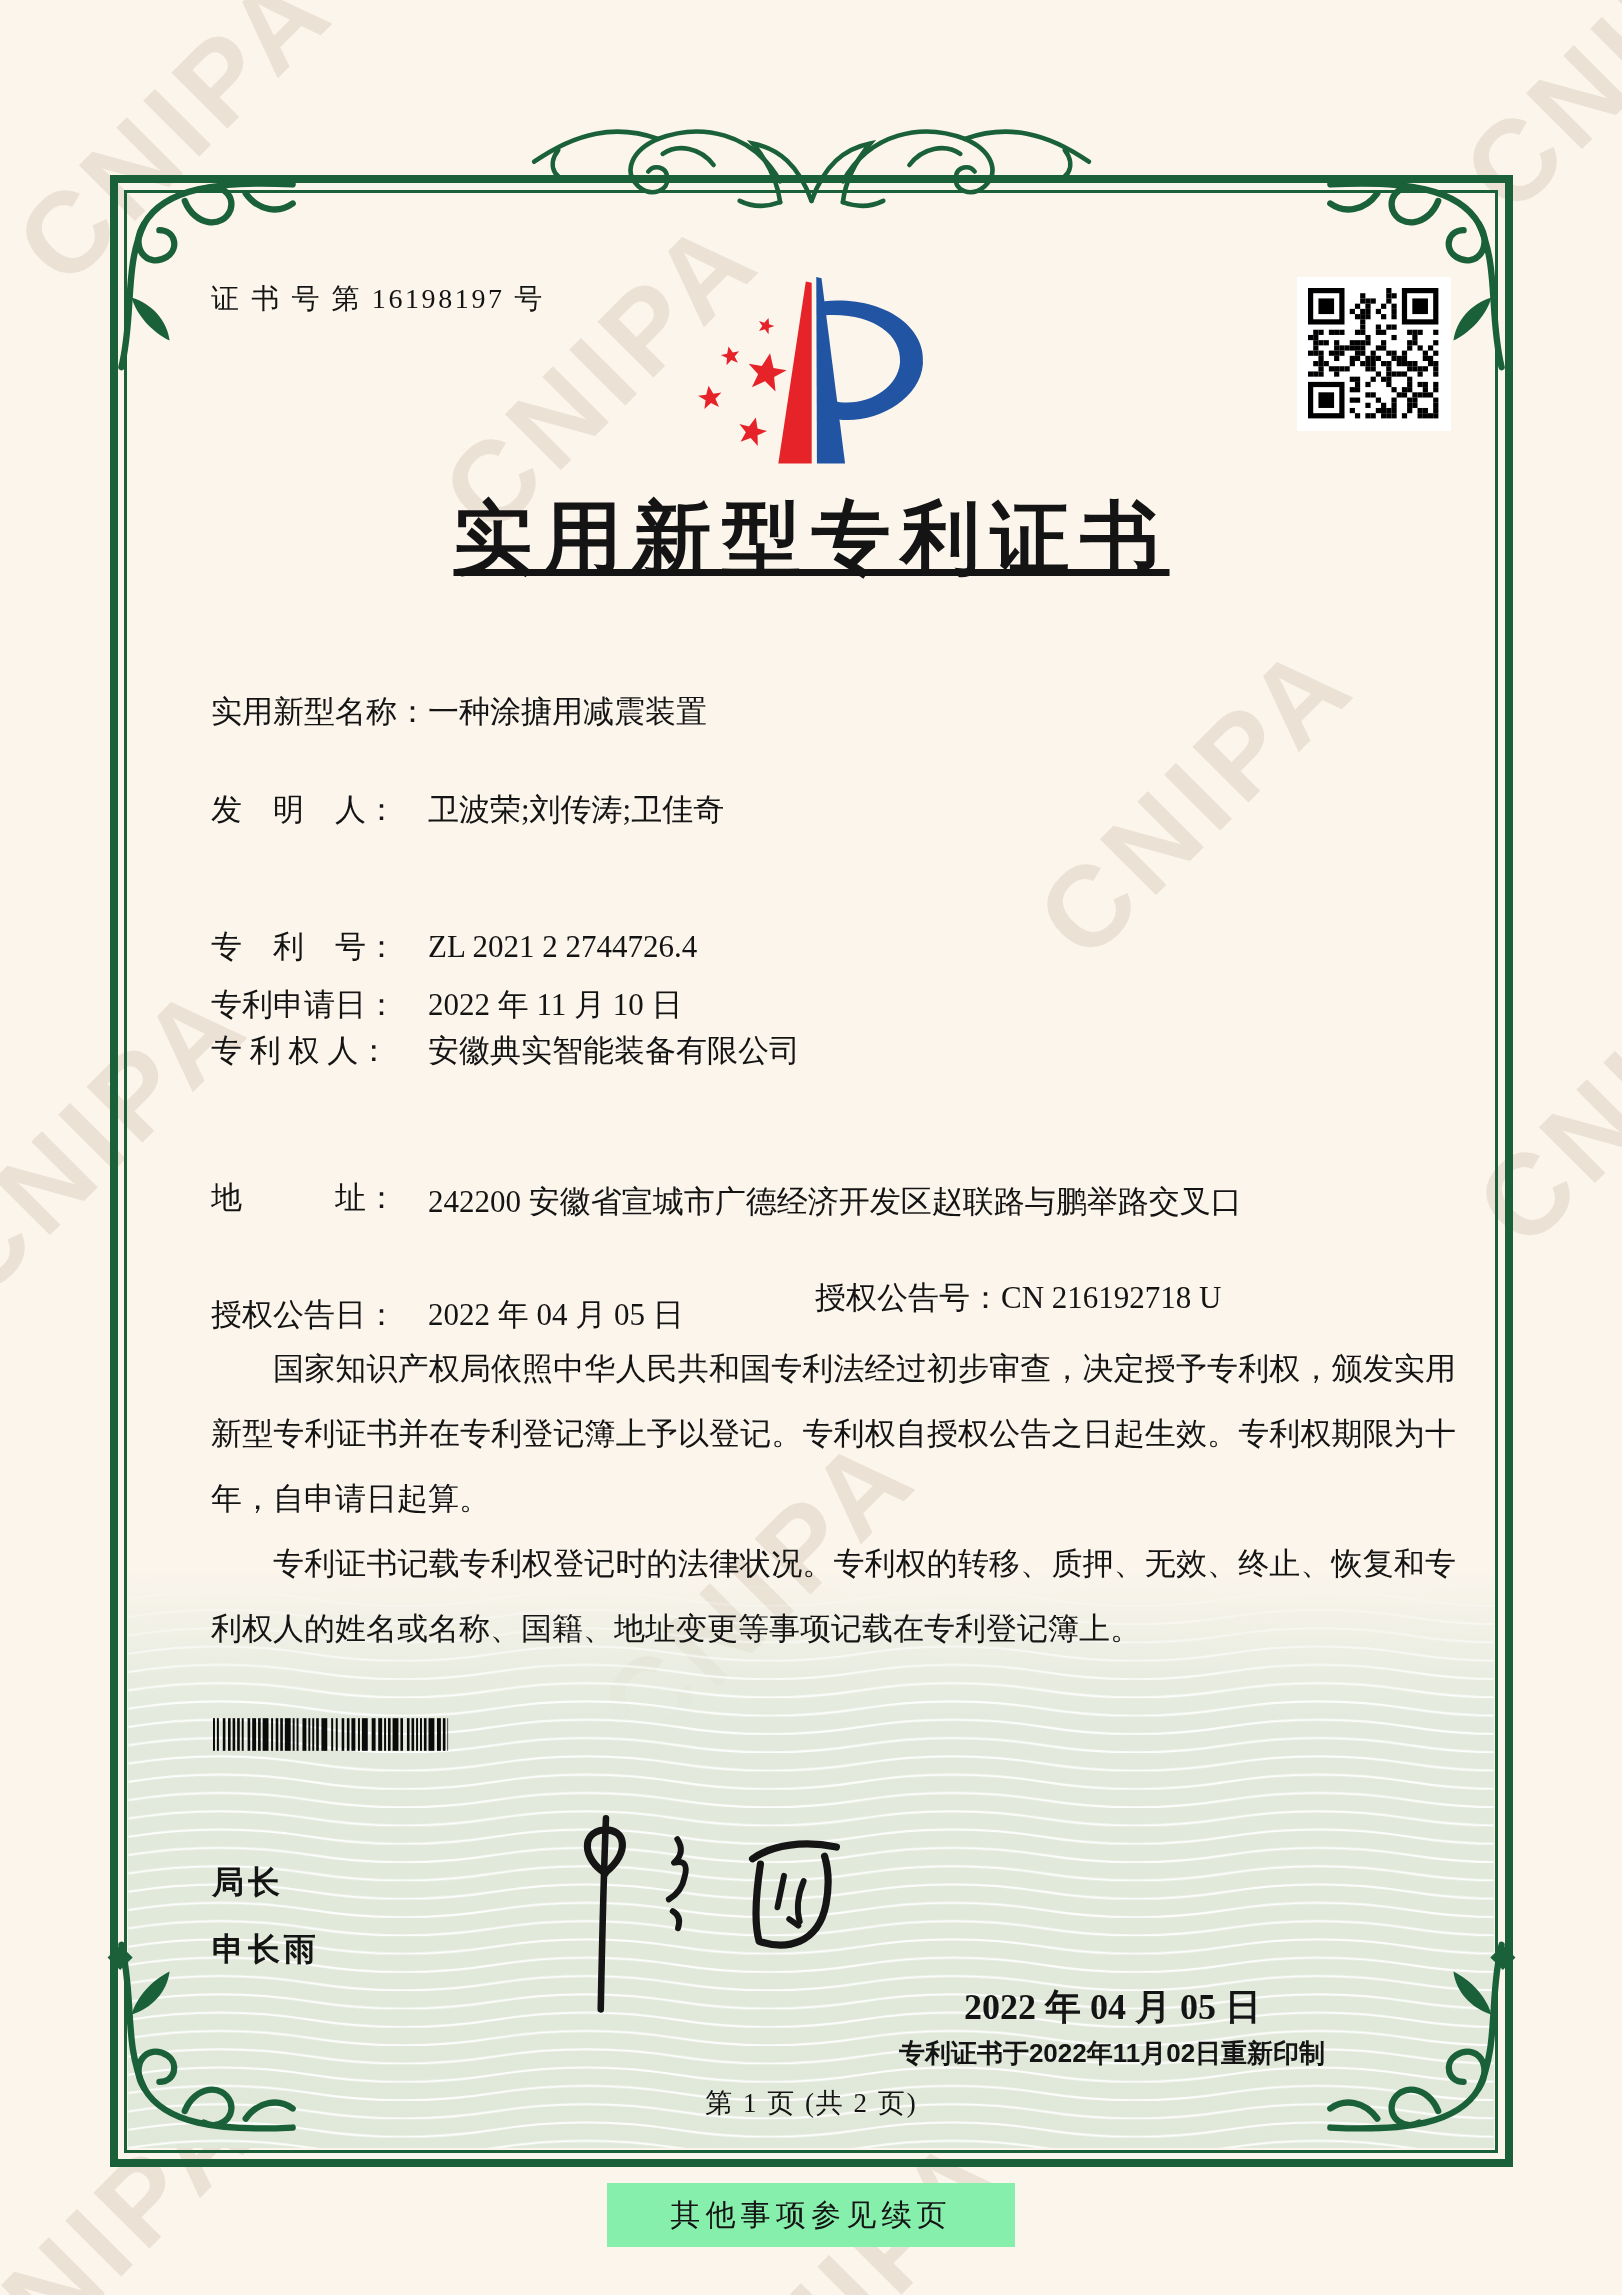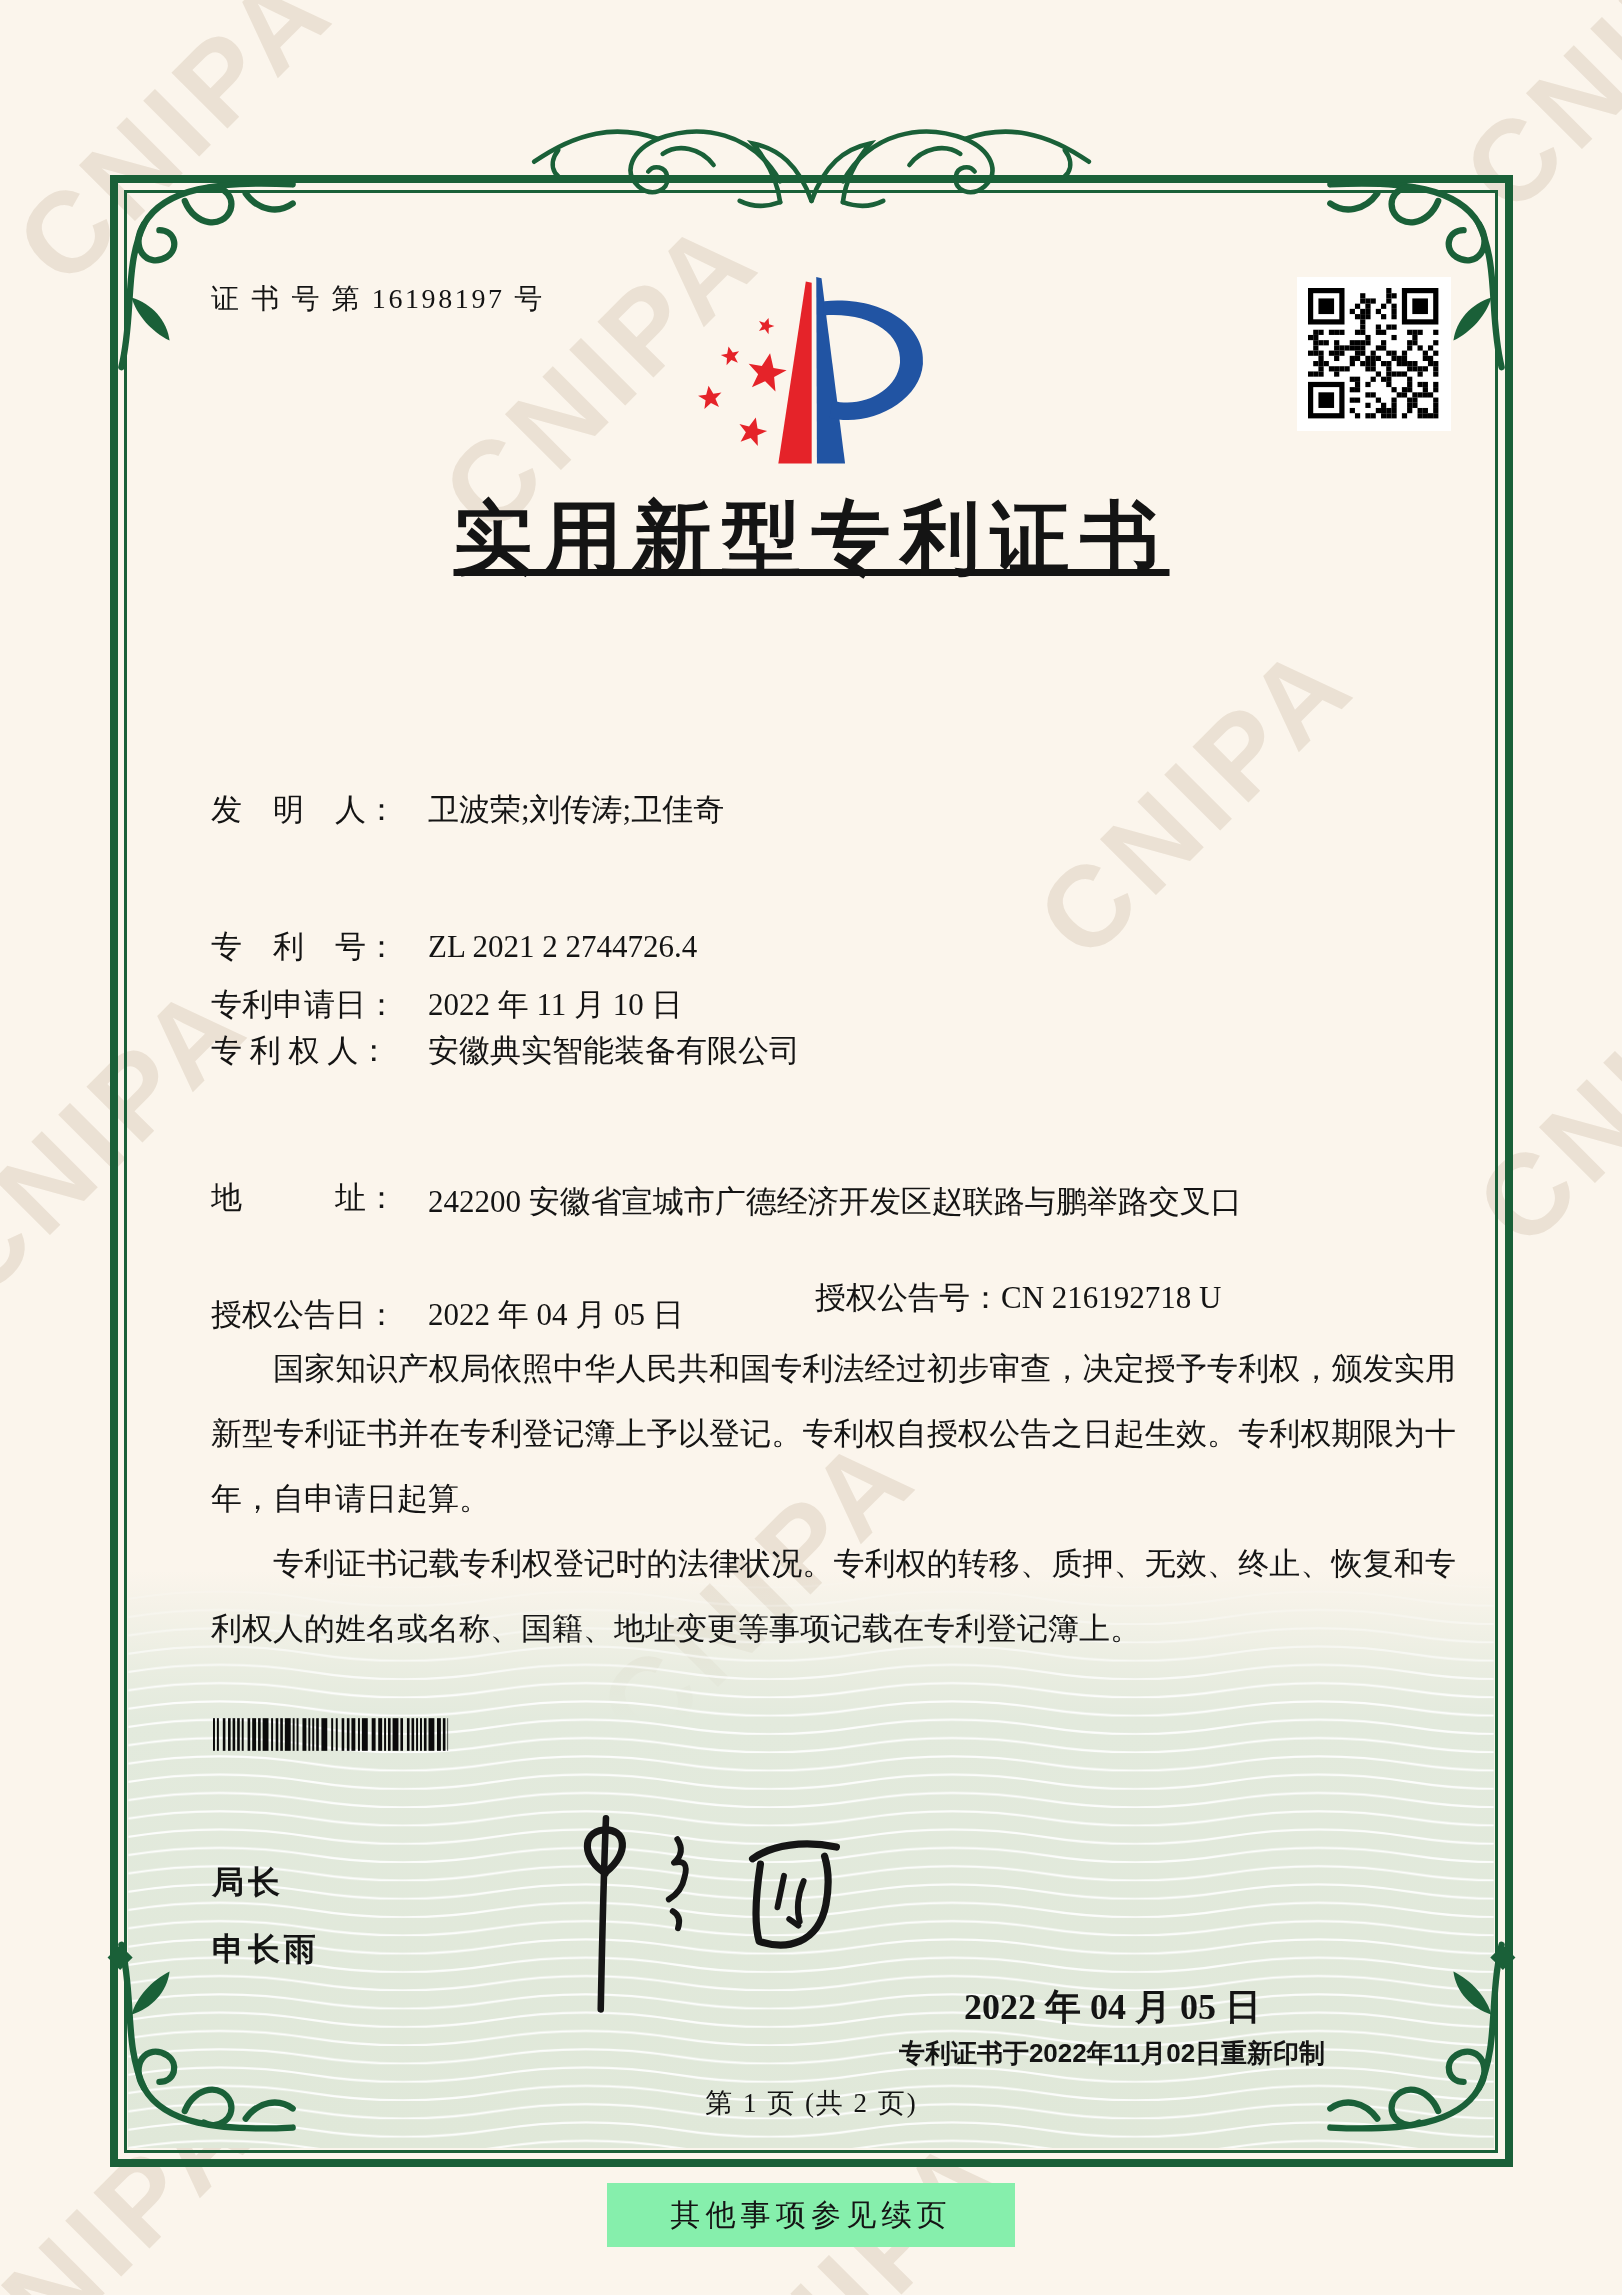--- a/index.html
+++ b/index.html
@@ -384,20 +384,23 @@
         <rect x="152" y="8" width="40" height="40" fill="#fff"></rect>
         <rect x="160" y="16" width="24" height="24" fill="#000"></rect>
         <rect x="0" y="144" width="56" height="56" fill="#000"></rect>
         <rect x="8" y="152" width="40" height="40" fill="#fff"></rect>
         <rect x="16" y="160" width="24" height="24" fill="#000"></rect>
       </svg>
   </div>
 
   <div class="doc-title">实用新型专利证书</div>
 
+  <div class="field-row row-name">
+    <span class="lbl">实用新型名称：</span><span class="val">一种涂搪用减震装置</span>
+  </div>
   <div class="field-row row-inventor">
     <span class="lbl">发　明　人：</span><span class="val">卫波荣;刘传涛;卫佳奇</span>
   </div>
   <div class="field-row row-patno">
     <span class="lbl">专　利　号：</span><span class="val">ZL 2021 2 2744726.4</span>
   </div>
   <div class="field-row row-appdate">
     <span class="lbl">专利申请日：</span><span class="val">2022 年 11 月 10 日</span>
   </div>
   <div class="field-row row-owner">

